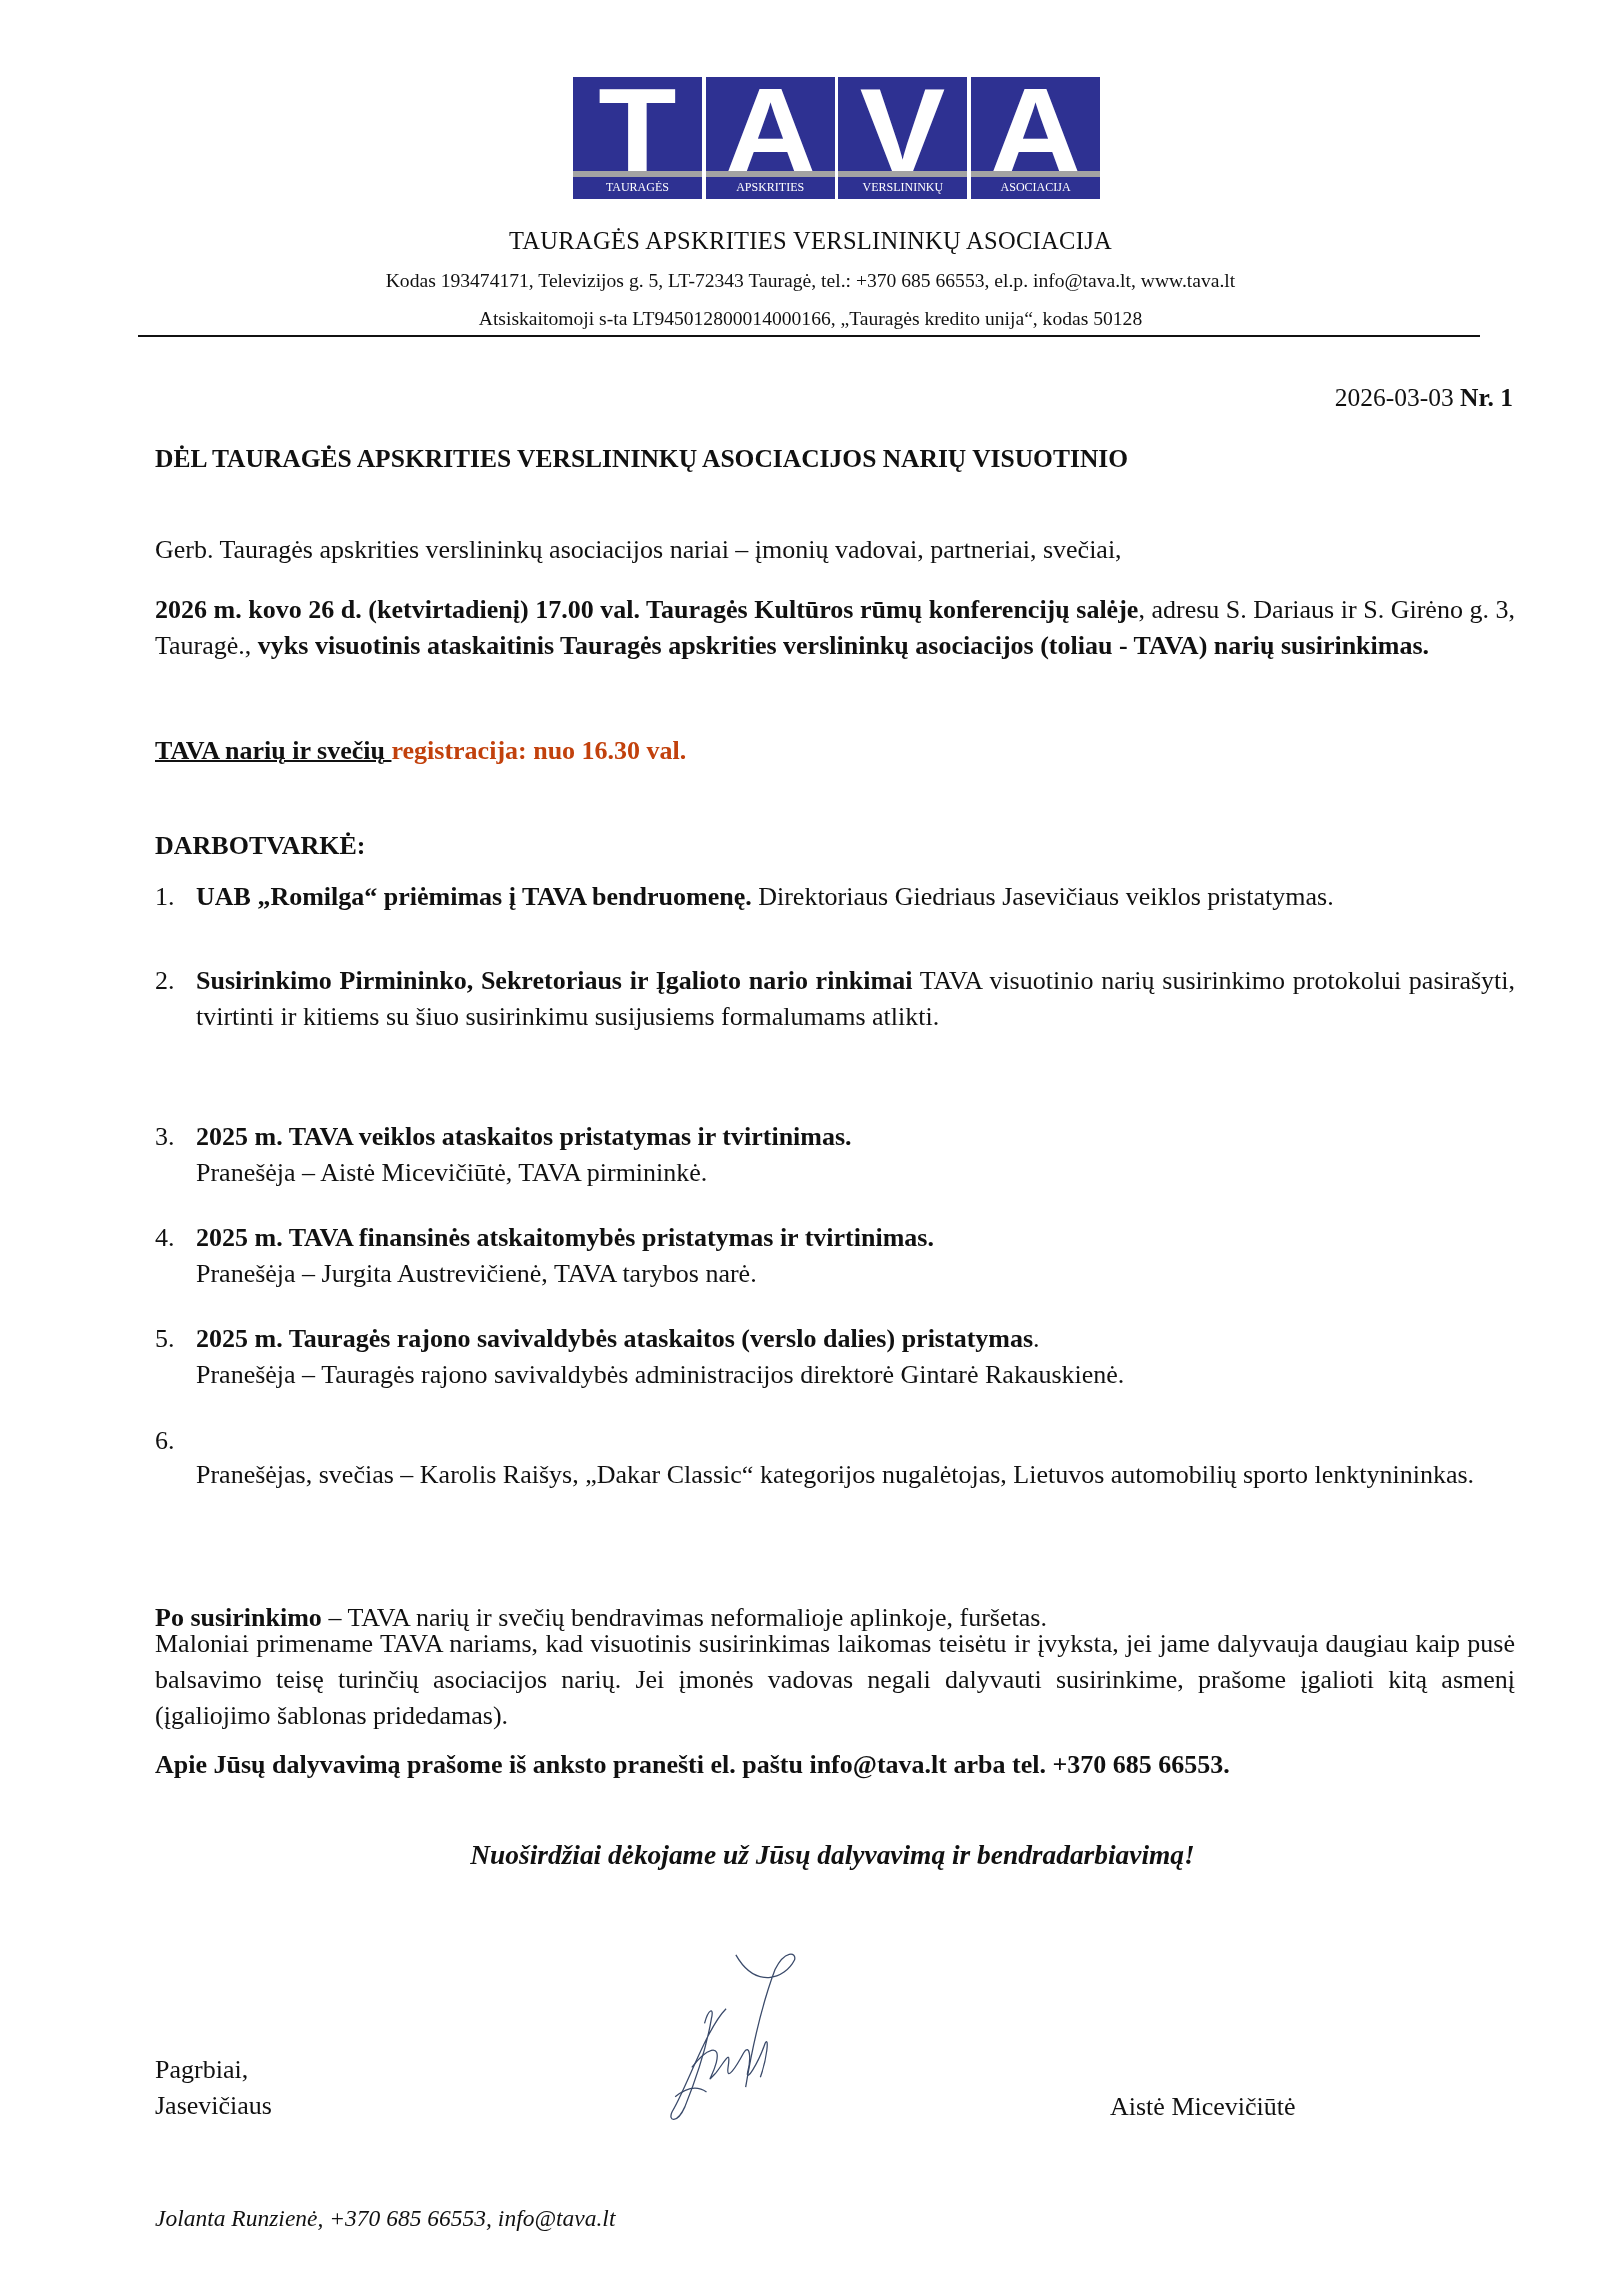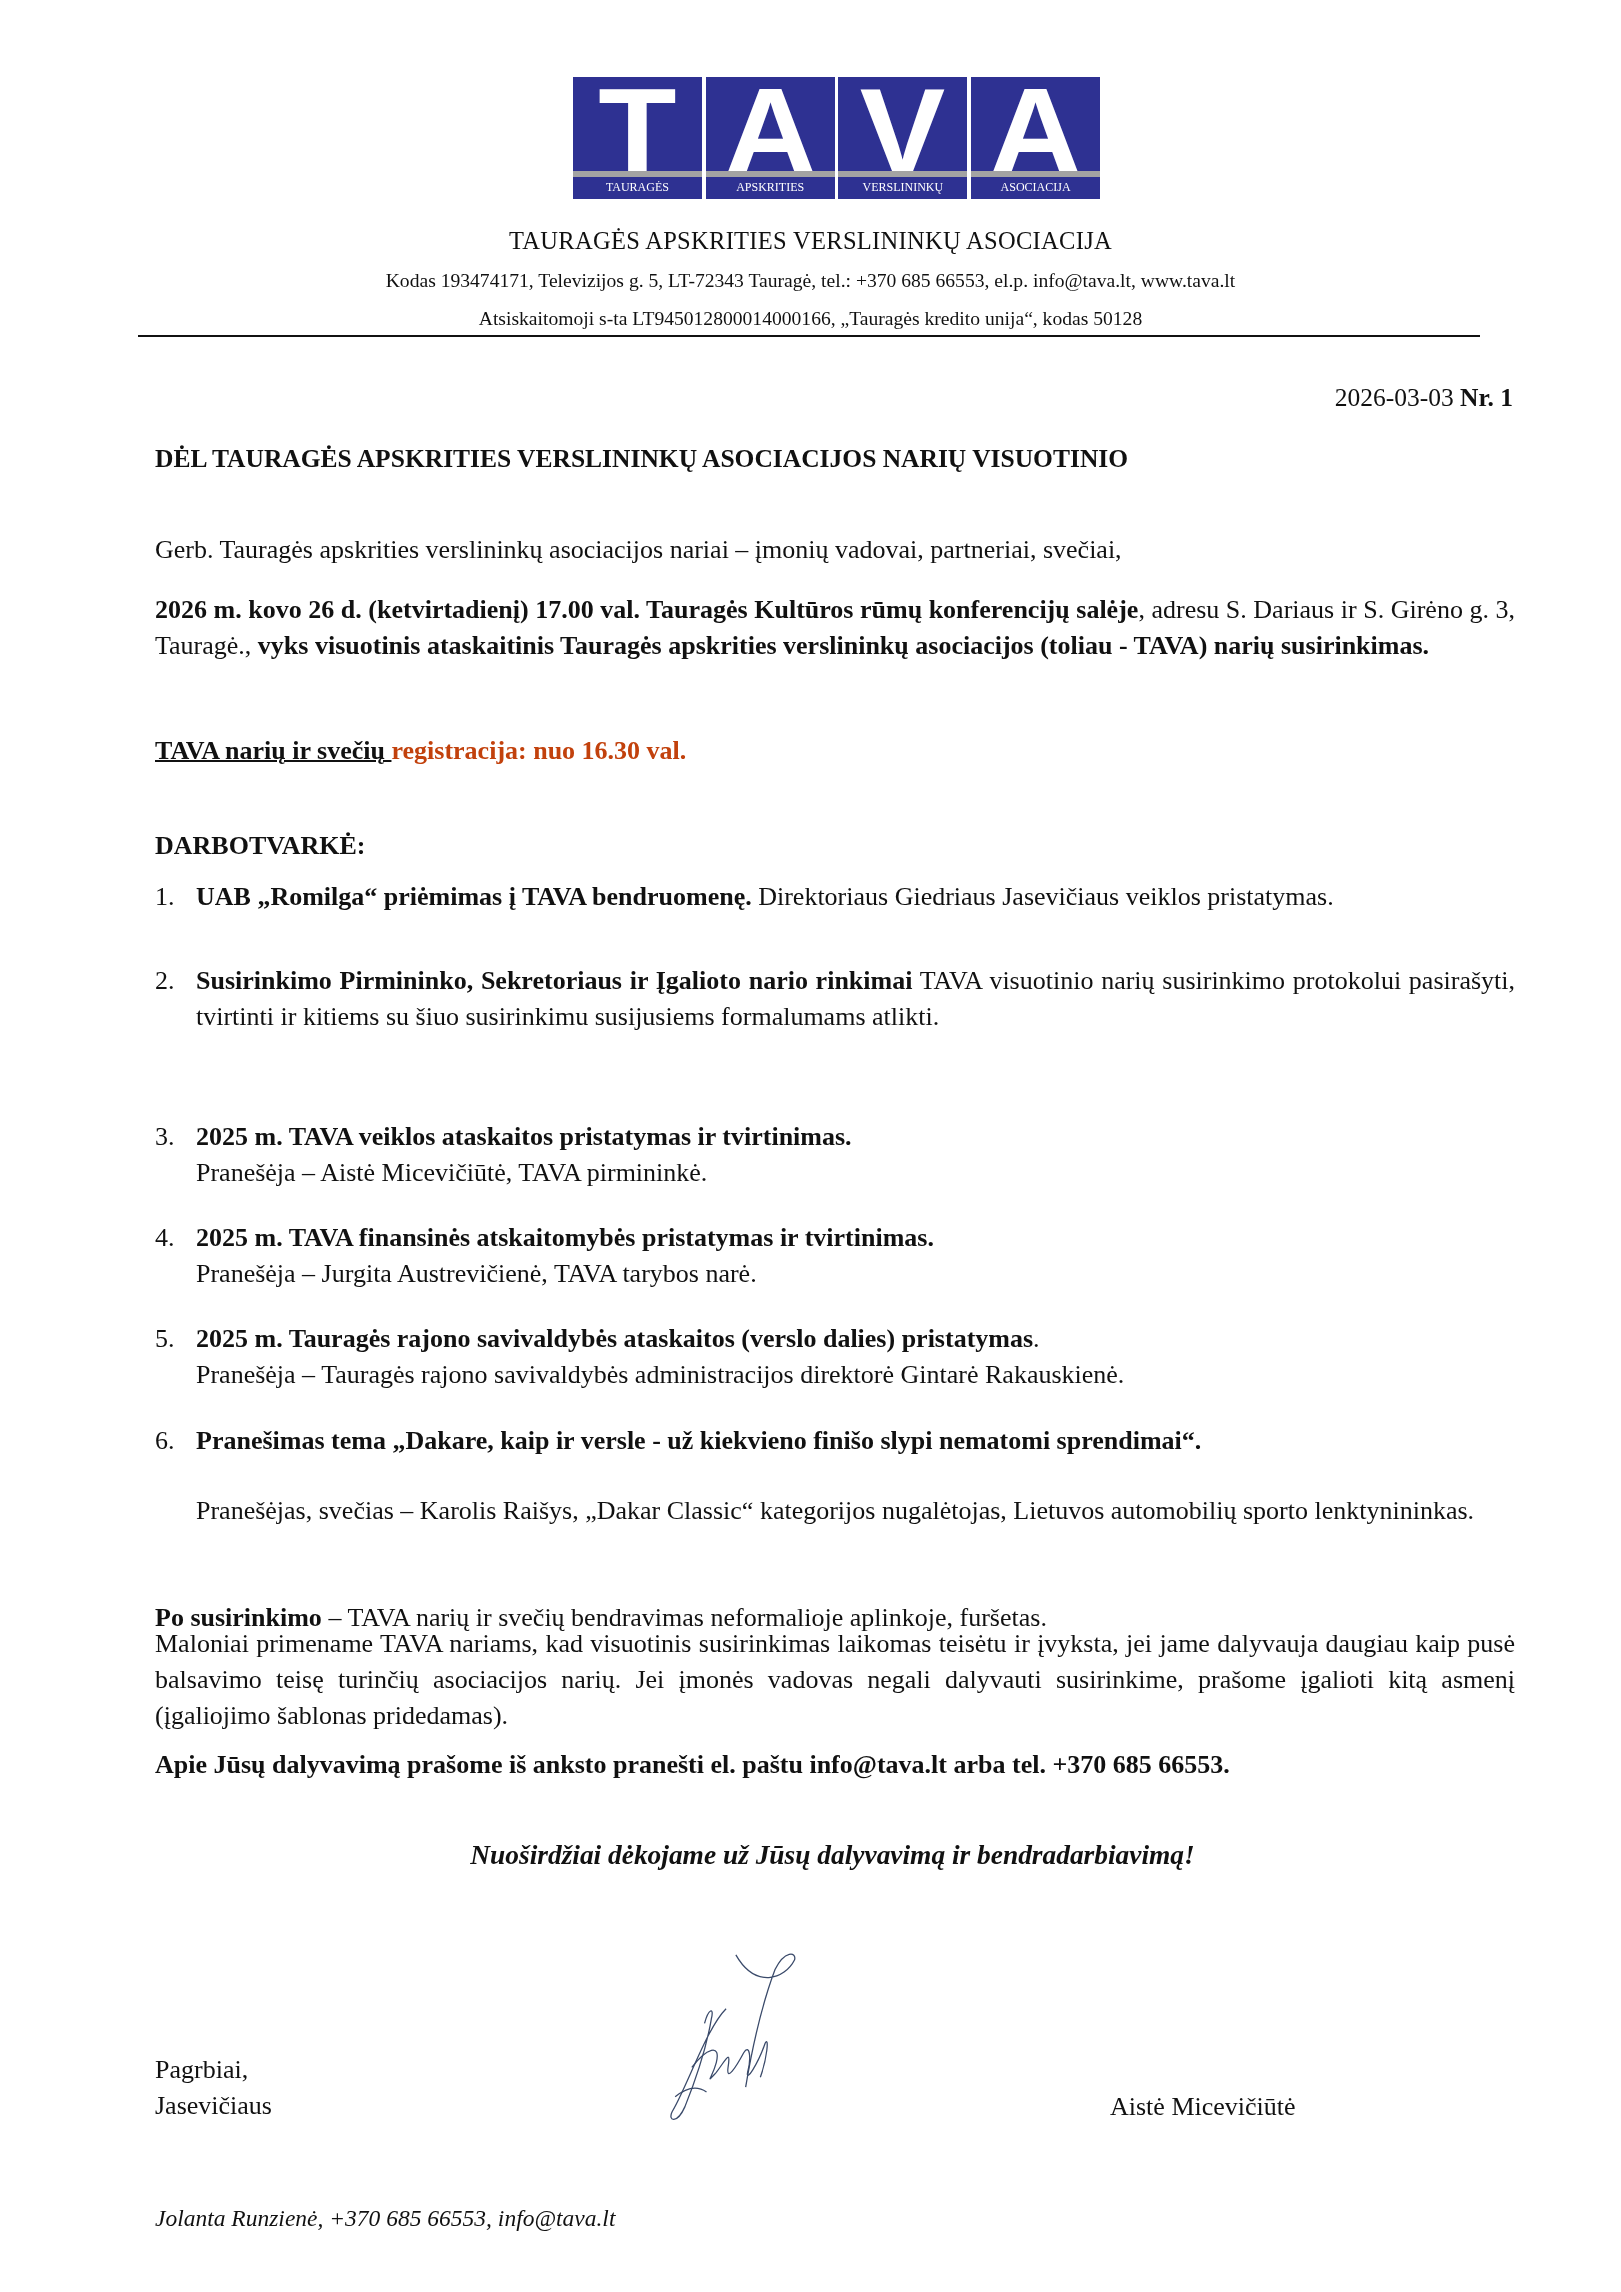--- a/index.html
+++ b/index.html
@@ -114,21 +114,21 @@
   <div class="body"><b>2025 m. TAVA finansinės atskaitomybės pristatymas ir tvirtinimas.</b><span></span><div>Pranešėja – Jurgita Austrevičienė, TAVA tarybos narė.</div></div>
 </div>
 
 <div class="item" style="top:1321px;">
   <span class="num">5.</span>
   <div class="body"><b>2025 m. Tauragės rajono savivaldybės ataskaitos (verslo dalies) pristatymas</b><span>.</span><div>Pranešėja  – Tauragės rajono savivaldybės administracijos direktorė Gintarė Rakauskienė.</div></div>
 </div>
 
 <div class="item" style="top:1423px;">
   <span class="num">6.</span>
-  <div class="body"><b>Pranešimas tema „Dakare, kaip ir versle - už kiekvieno finišo slypi nematomi sprendimai“.</b><span></span><div style="text-align:justify;margin-top:34px;">Pranešėjas, svečias – Karolis Raišys, „Dakar Classic“ kategorijos nugalėtojas, Lietuvos automobilių sporto lenktynininkas.</div></div>
+  <div class="body"><span></span><div style="text-align:justify;margin-top:34px;">Pranešėjas, svečias – Karolis Raišys, „Dakar Classic“ kategorijos nugalėtojas, Lietuvos automobilių sporto lenktynininkas.</div></div>
 </div>
 
 <div class="content after"><b>Po susirinkimo</b><span> – TAVA narių ir svečių bendravimas neformalioje aplinkoje, furšetas.</span></div>
 
 <div class="content reminder">Maloniai primename TAVA nariams, kad visuotinis susirinkimas laikomas teisėtu ir įvyksta, jei jame dalyvauja daugiau kaip pusė balsavimo teisę turinčių asociacijos narių. Jei įmonės vadovas negali dalyvauti susirinkime, prašome įgalioti kitą asmenį (įgaliojimo šablonas pridedamas).</div>
 
 <div class="content contact-call">Apie Jūsų dalyvavimą prašome iš anksto pranešti el. paštu info@tava.lt arba tel. +370 685 66553.</div>
 
 <div class="abs thanks">Nuoširdžiai dėkojame už Jūsų dalyvavimą ir bendradarbiavimą!</div>
 

